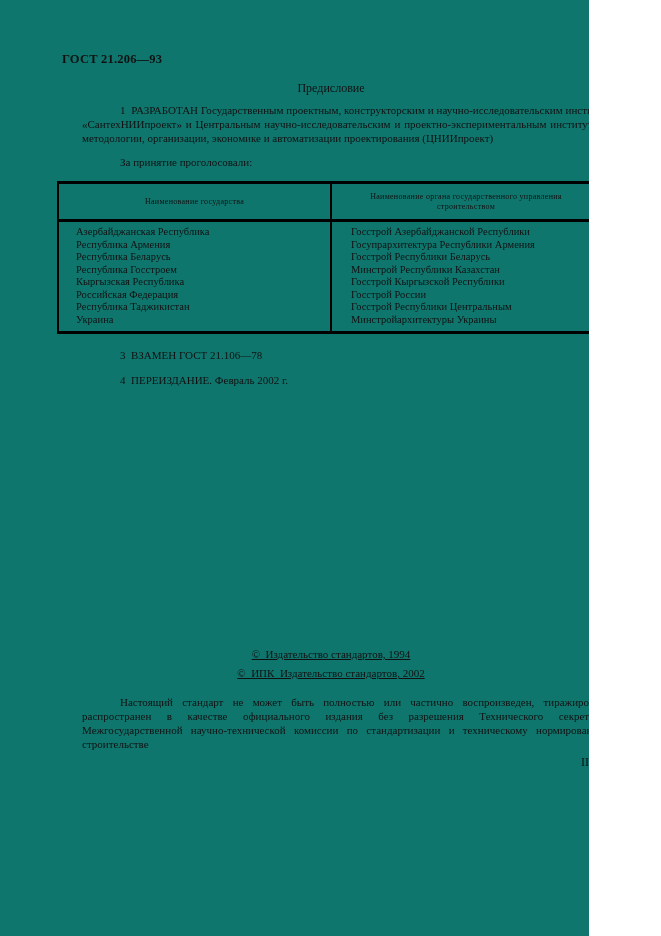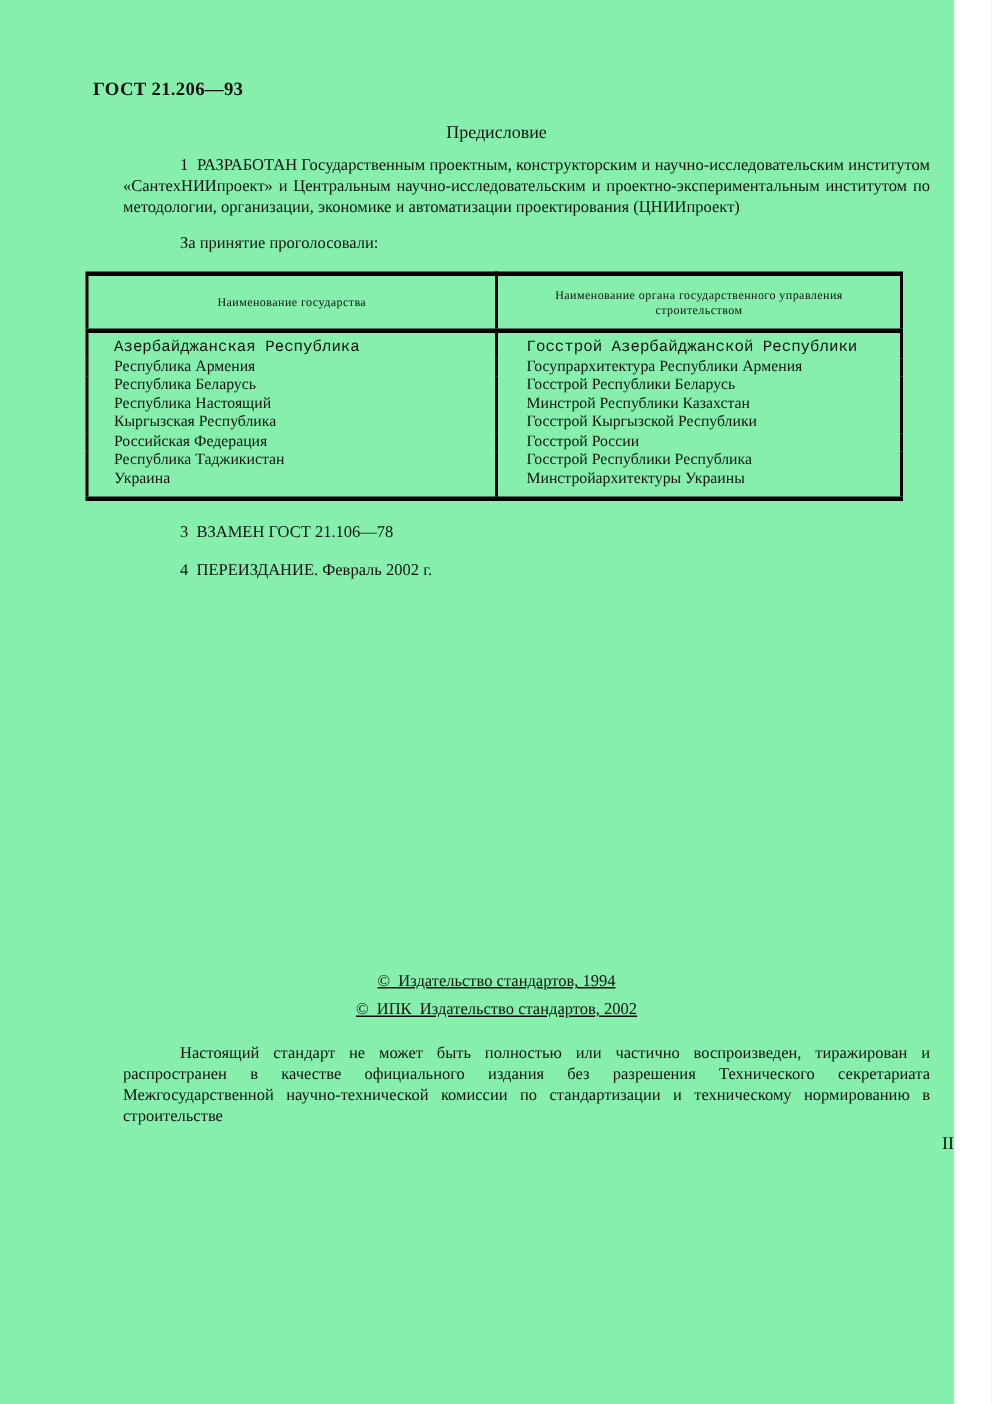--- a/index.html
+++ b/index.html
@@ -1,20 +1,20 @@
 <!DOCTYPE html>
 <html><head>
 <meta charset="utf-8">
 <style>
   * { margin:0; padding:0; box-sizing:border-box; }
   html,body { background:#ffffff; }
   .page {
     position:relative;
-    width:636px; height:936px;
-    background:#86efac;
+    width:589px; height:936px;
+    background:#0f766e;
     color:#111111;
     font-family:"Liberation Serif","DejaVu Serif",serif;
     overflow:hidden;
   }
   .doc-id {
     margin:52px 0 0 62px;
     font-size:12.5px; font-weight:bold;
     letter-spacing:0.2px;
   }
   .title {
@@ -50,21 +50,21 @@
     font-size:8px; line-height:10px;
     text-align:center; vertical-align:middle;
     height:38px;
     padding:4px 30px;
     letter-spacing:0.3px;
   }
   table.vote td {
     font-size:10.5px; line-height:12.5px;
     white-space:nowrap;
   }
-  table.vote tbody tr:first-child td { padding-top:4px;font-family:Liberation Mono, monospace; }
+  table.vote tbody tr:first-child td { padding-top:4px; }
   table.vote tbody tr:last-child td { padding-bottom:5px; }
   table.vote td.c1 { padding-left:17px; }
   table.vote td.c2 { padding-left:19px; }
   .item3 { margin-top:14px; text-align:left; }
   .item4 { margin-top:11px; text-align:left; }
   .copyright {
     width:538px; margin-left:62px; margin-top:258px;
     text-align:center;
     font-size:11px; line-height:19px;text-decoration:underline;
   }
@@ -114,34 +114,34 @@
         </tr>
         <tr>
           <td class="c1">Республика Армения</td>
           <td class="c2">Госупрархитектура Республики Армения</td>
         </tr>
         <tr>
           <td class="c1">Республика Беларусь</td>
           <td class="c2">Госстрой Республики Беларусь</td>
         </tr>
         <tr>
-          <td class="c1">Республика Настоящий</td>
+          <td class="c1">Республика Госстроем</td>
           <td class="c2">Минстрой Республики Казахстан</td>
         </tr>
         <tr>
           <td class="c1">Кыргызская Республика</td>
           <td class="c2">Госстрой Кыргызской Республики</td>
         </tr>
         <tr>
           <td class="c1">Российская Федерация</td>
           <td class="c2">Госстрой России</td>
         </tr>
         <tr>
           <td class="c1">Республика Таджикистан</td>
-          <td class="c2">Госстрой Республики Республика</td>
+          <td class="c2">Госстрой Республики Центральным</td>
         </tr>
         <tr>
           <td class="c1">Украина</td>
           <td class="c2">Минстройархитектуры Украины</td>
         </tr>
       </tbody>
   </table>
 
   <p class="body-text indent item3">3&nbsp;&nbsp;ВЗАМЕН ГОСТ 21.106—78</p>
 

